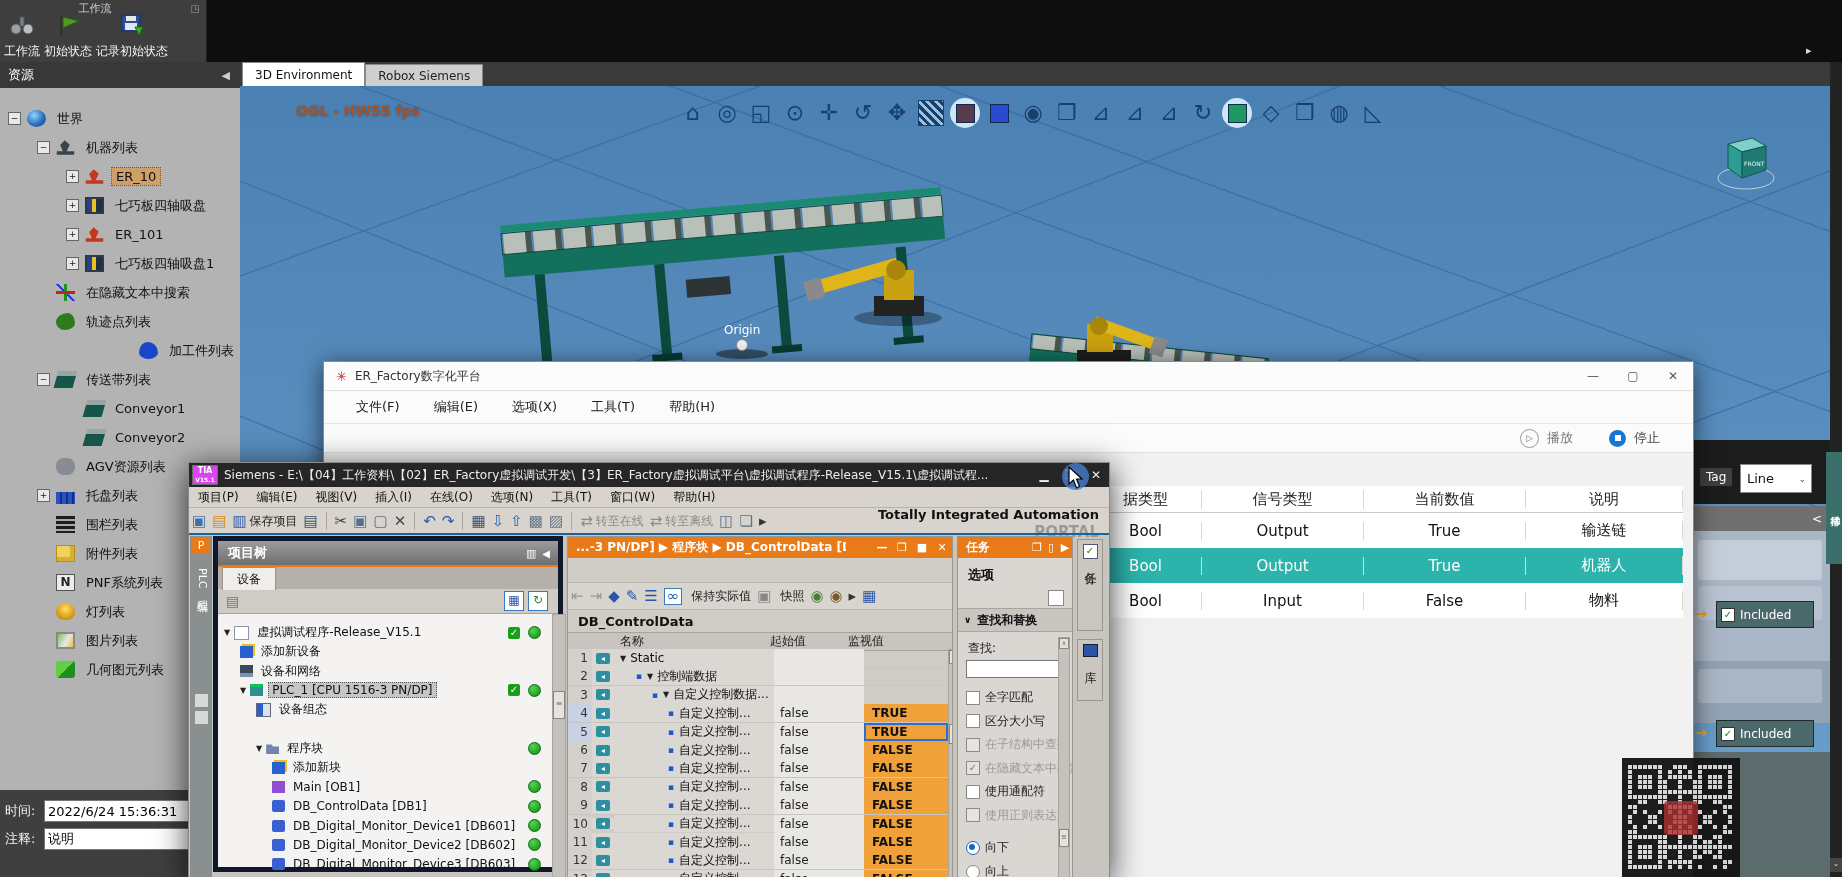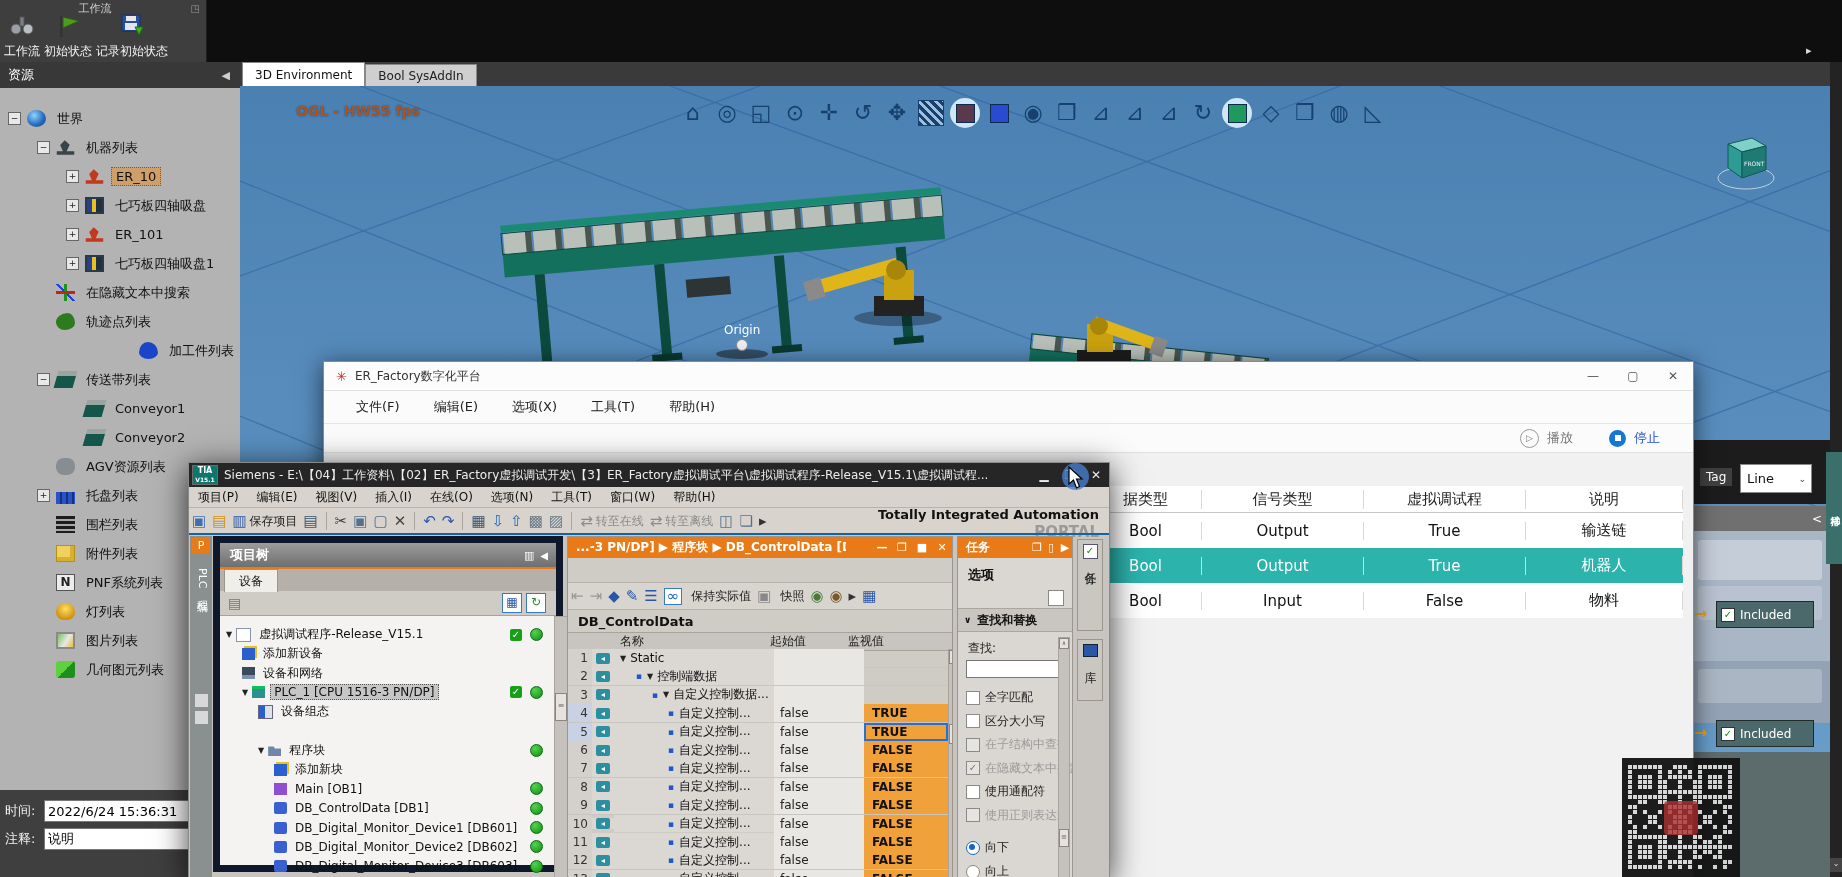--- a/index.html
+++ b/index.html
@@ -71,21 +71,21 @@
   .mon-hrow{display:flex;height:26px;align-items:center;border-bottom:1px solid #c9c9c9;color:#222;}
   .mon-row{display:flex;height:35px;align-items:center;color:#111;}
   .mon-row.sel{background:#2cb3ac;color:#fff;}
   .mon-cell{text-align:center;border-right:1px solid #d8d8d8;box-sizing:border-box;}
   
   .inc-box{position:absolute;width:96px;height:25px;background:#4b686b;border:1px solid #1f2a2a;display:flex;align-items:center;color:#fff;font-size:12px;}
   .inc-chk{width:12px;height:12px;background:#fff;border:1px solid #333;color:#0c8a0c;font-size:10px;line-height:11px;text-align:center;margin:0 5px 0 4px;}
   .vtext{writing-mode:vertical-rl;text-orientation:mixed;}
   
   .tia-title{height:24px;background:#262626;color:#ececec;font-size:12px;}
-  .tia-logo{width:24px;height:18px;background:#0f766e;color:#fff;font-size:8px;font-weight:bold;text-align:center;line-height:9px;margin:0 6px 0 3px;border:1px solid #6a6a6a;}
+  .tia-logo{width:24px;height:18px;background:#d946ef;color:#fff;font-size:8px;font-weight:bold;text-align:center;line-height:9px;margin:0 6px 0 3px;border:1px solid #6a6a6a;}
   .tia-menus{height:20px;background:#d8d4cd;border-bottom:1px solid #b8b4ad;font-size:12px;color:#111;}
   .tia-menus span{margin:0 9px;}
   .tia-toolbar{height:26px;background:#d8d4cd;}
   .tbi{display:inline-flex;align-items:center;margin:0 3px;font-size:15px;line-height:1;}
   .tbi .lb{font-size:12px;color:#222;margin-left:3px;}
   .tbi .lb.gray{color:#8a8a8a;}
   .tsep{width:1px;height:18px;background:#aaa69e;margin:0 5px;display:inline-block;}
   .pt-header{height:24px;background:linear-gradient(#9c9c9c,#6f6f6f);color:#fff;font-weight:bold;font-size:13px;}
   .orange-line{height:2px;background:#e87b17;}
   .panel-tab{display:inline-flex;align-items:center;height:22px;background:#f0eeea;border:1px solid #9a968e;border-bottom:none;padding:0 14px;font-size:12px;color:#111;}
@@ -277,21 +277,21 @@
 
   <div class="abs statusbox">
     <span class="abs lab" style="left:5px;top:12px;">时间:</span>
     <input class="ipt" style="left: 44px; top: 10px;" value="2022/6/24 15:36:31">
     <span class="abs lab" style="left:5px;top:40px;">注释:</span>
     <input class="ipt" style="left: 44px; top: 38px;" value="说明">
   </div>
 
   <div class="abs vp-tabbar flex">
     <span class="vp-tab active" style="margin-left:2px;">3D Environment</span>
-    <span class="vp-tab inactive">Bool SysAddIn</span>
+    <span class="vp-tab inactive">Robox Siemens</span>
   </div>
 
   <svg class="abs viewport" viewBox="0 0 1602 791">
     <defs>
       <linearGradient id="sky" x1="0" y1="0" x2="0" y2="1">
         <stop offset="0" stop-color="#4b80b2"></stop>
           <stop offset=".6" stop-color="#5d92c2"></stop>
           <stop offset="1" stop-color="#6fa3cf"></stop>
       </linearGradient>
       <pattern id="slat" width="30" height="40" patternUnits="userSpaceOnUse">
@@ -495,34 +495,34 @@
         <span class="mi">编辑(E)</span>
         <span class="mi">选项(X)</span>
         <span class="mi">工具(T)</span>
         <span class="mi">帮助(H)</span>
       </div>
     <div class="flex" style="height:28px;background:#fbfbfb;border-bottom:1px solid #e0e0e0;">
       <span class="flex" style="margin-left:1196px;color:#777;font-size:13px;">
         <span style="width:17px;height:17px;border:1.5px solid #999;border-radius:50%;display:inline-flex;align-items:center;justify-content:center;font-size:9px;margin-right:8px;">▷</span>
         <span>播放</span>
       </span>
-      <span class="flex" style="margin-left:36px;color:#1d4ed8;font-size:13px;">
+      <span class="flex" style="margin-left:36px;color:#404040;font-size:13px;">
         <span style="width:17px;height:17px;background:#1577d4;border-radius:50%;display:inline-flex;align-items:center;justify-content:center;margin-right:8px;">
             <span style="width:6px;height:6px;background:#fff;display:inline-block;"></span>
           </span>
         <span>停止</span>
       </span>
     </div>
     <div style="height:427px;background:#f1f1f1;"></div>
   </div>
   <div id="mon-table" class="abs">
       <div class="mon-hrow">
         <span class="mon-cell" style="width: 112px;">据类型</span>
         <span class="mon-cell" style="width: 162px;">信号类型</span>
-        <span class="mon-cell" style="width: 162px;">虚拟调试程</span>
+        <span class="mon-cell" style="width: 162px;">当前数值</span>
         <span class="mon-cell" style="width: 157px;">说明</span>
       </div>
       <div class="mon-row">
         <span class="mon-cell" style="width: 112px;">Bool</span>
         <span class="mon-cell" style="width: 162px;">Output</span>
         <span class="mon-cell" style="width: 162px;">True</span>
         <span class="mon-cell" style="width: 157px;">输送链</span>
       </div>
       <div class="mon-row sel">
         <span class="mon-cell" style="width: 112px;">Bool</span>
@@ -634,21 +634,21 @@
     </div>
     <div class="abs orange-line" style="left:0;top:70px;width:920px;height:2px;background:#17639e;"></div>
 
     <div class="abs" style="left:1px;top:73px;width:22px;height:341px;background:#8a8f8f;">
       <div style="width:18px;height:16px;background:#e87b17;color:#fff;text-align:center;line-height:16px;margin:2px auto;font-size:11px;">P</div>
       <div class="vtext" style="margin:14px auto 0;color:#fff;font-size:11px;height:110px;">PLC 编程</div>
       <div style="width:13px;height:13px;background:#d8d8d8;margin:16px auto 4px;"></div>
       <div style="width:13px;height:13px;background:#d8d8d8;margin:4px auto;"></div>
     </div>
 
-    <div class="abs" style="left:24px;top:73px;width:350px;height:336px;background:#f4f3f1;border:7px solid #0f172a;box-sizing:border-box;">
+    <div class="abs" style="left:24px;top:73px;width:350px;height:336px;background:#f4f3f1;border:5px solid #0f172a;box-sizing:border-box;">
       <div class="pt-header flex">
         <span style="margin-left:10px;">项目树</span>
         <span style="margin-left:auto;margin-right:6px;font-weight:normal;font-size:11px;">▥</span>
         <span style="margin-right:8px;font-weight:normal;font-size:10px;">◀</span>
       </div>
       <div class="orange-line"></div>
       <div style="height:22px;background:#b5b1aa;padding-left:4px;">
         <span class="panel-tab">设备</span>
       </div>
       <div class="flex" style="height:24px;background:#cfccc6;border-bottom:1px solid #a8a49c;">

